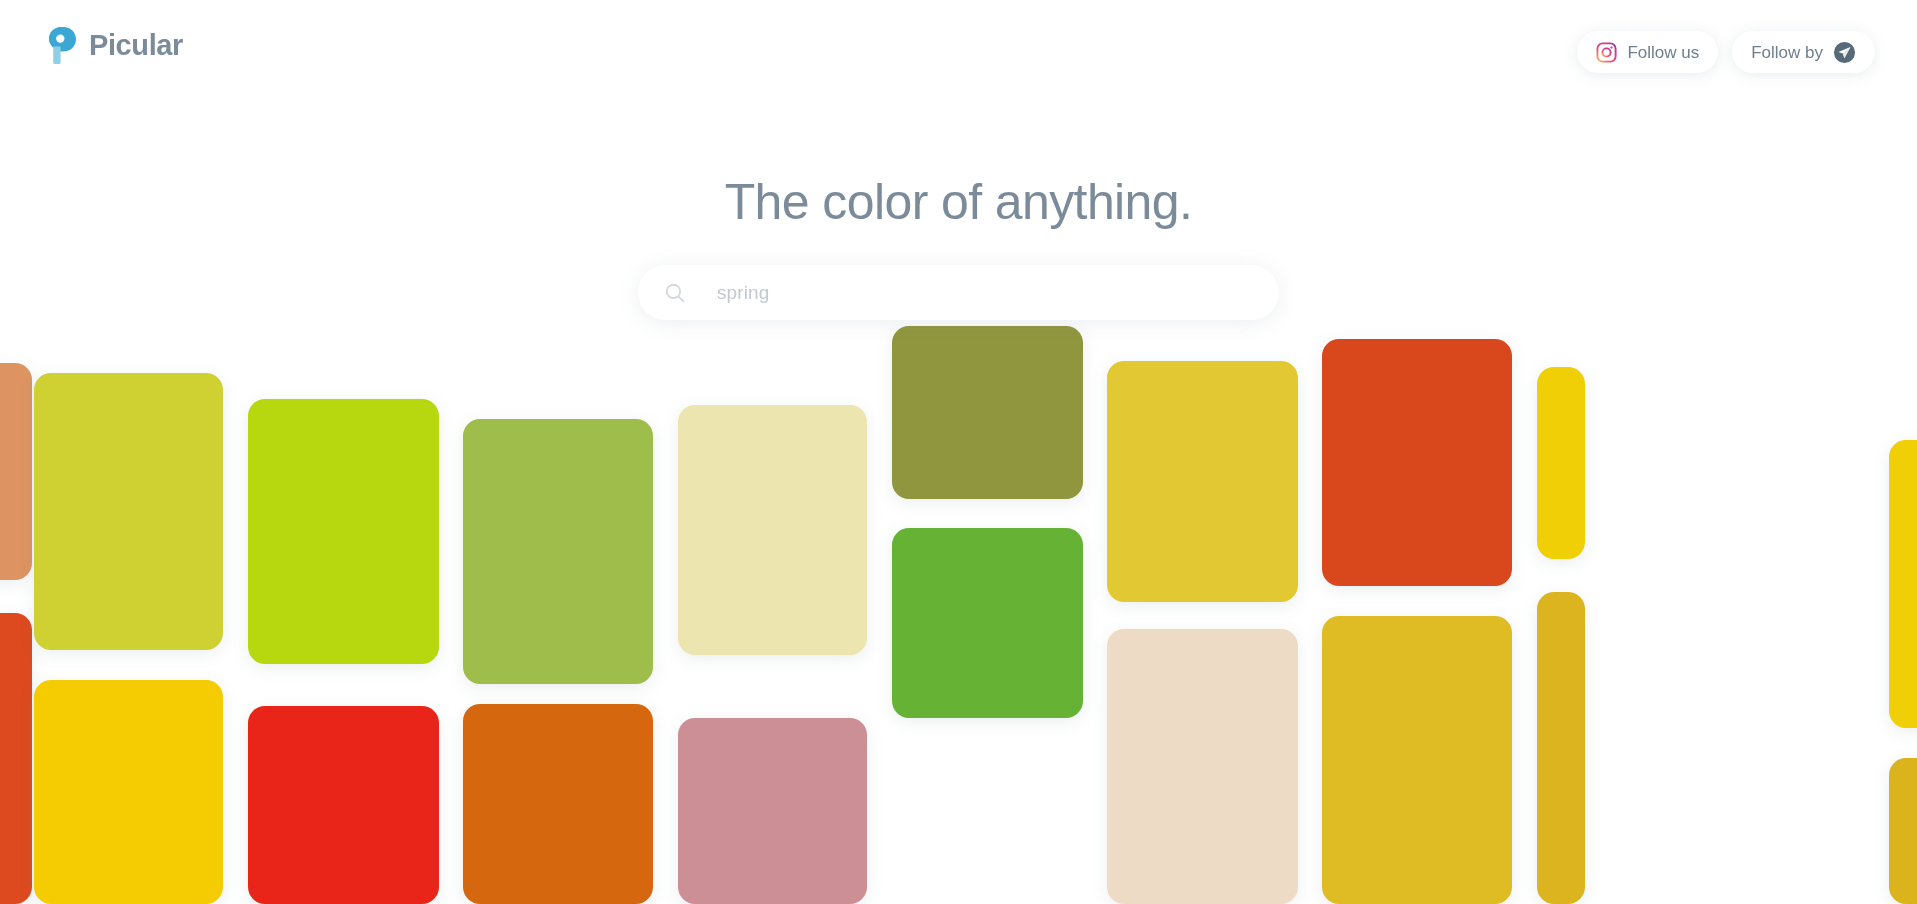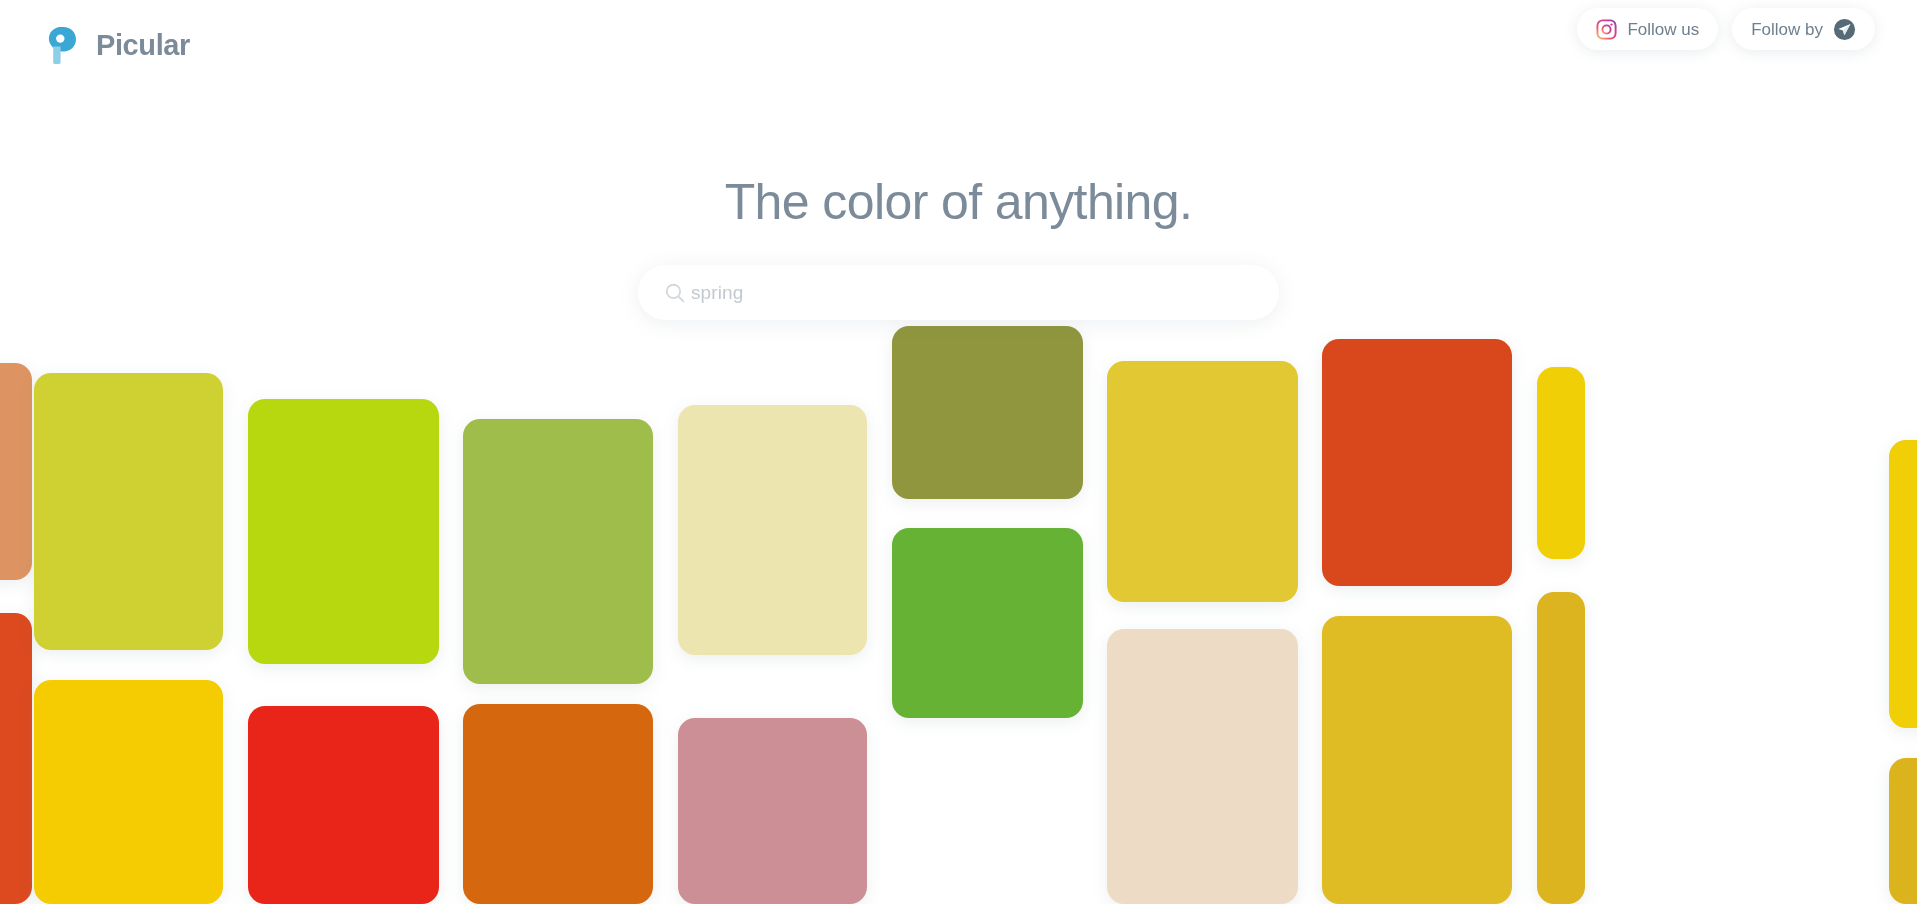--- a/index.html
+++ b/index.html
@@ -29,36 +29,36 @@
     height: 105px;
     z-index: 30;
   }
 
   .brand {
     position: absolute;
     left: 48px;
     top: 25px;
     display: flex;
     align-items: center;
-    gap: 18px;
+    gap: 11px;
     cursor: pointer;
   }
   .brand-mark { width: 30px; height: 40px; display: block; }
   .brand-name {
     font-size: 29px;
     font-weight: bold;
     letter-spacing: -0.4px;
     color: #7b8b9a;
     line-height: 1;
   }
 
   .header-actions {
     position: absolute;
     right: 42px;
-    top: 8px;
+    top: 31px;
     display: flex;
     align-items: center;
     gap: 14px;
     justify-content: center;
   }
 
   .pill {
     display: flex;
     align-items: center;
     gap: 10px;
@@ -104,21 +104,21 @@
     top: 265px;
     left: 638px;
     width: 641px;
     height: 55px;
     border-radius: 28px;
     background: #ffffff;
     box-shadow: 0 3px 20px rgba(125,140,155,0.14);
     display: flex;
     align-items: center;
     padding: 0 26px;
-    gap: 5px;
+    gap: 31px;
     cursor: text;
   }
   .search-icon { width: 22px; height: 22px; flex: 0 0 auto; display: block; }
   .search-value {
     font-size: 19px;
     color: #c3c9cf;
     line-height: 1;
     letter-spacing: 0.1px;
   }
 

